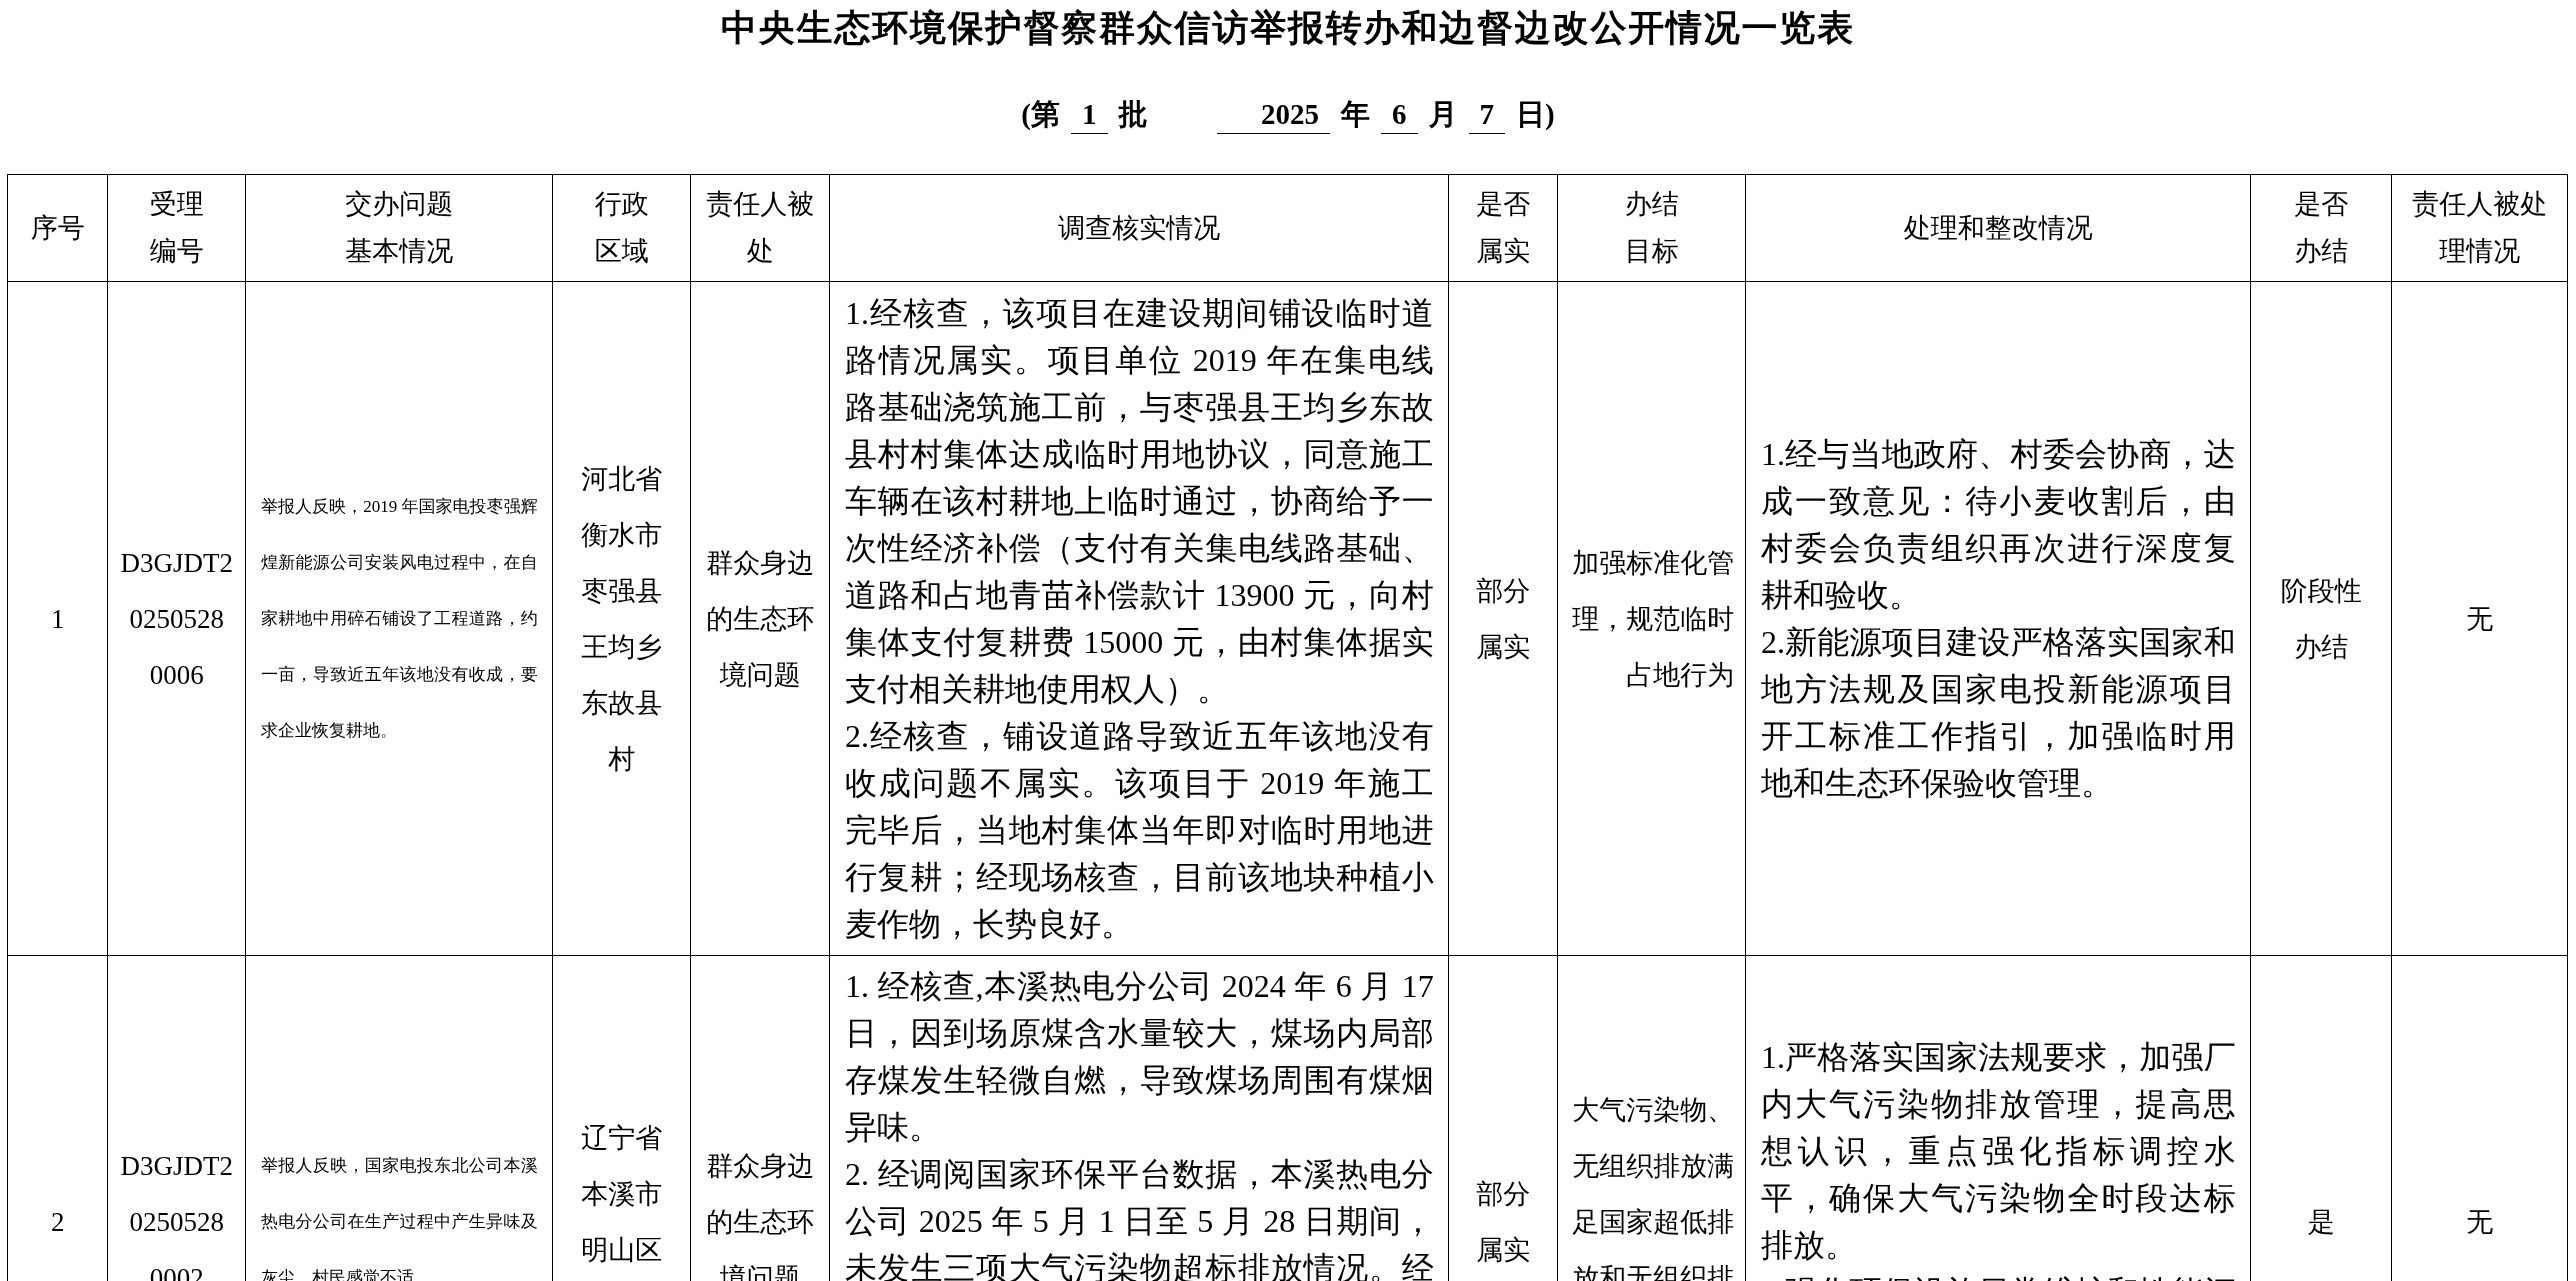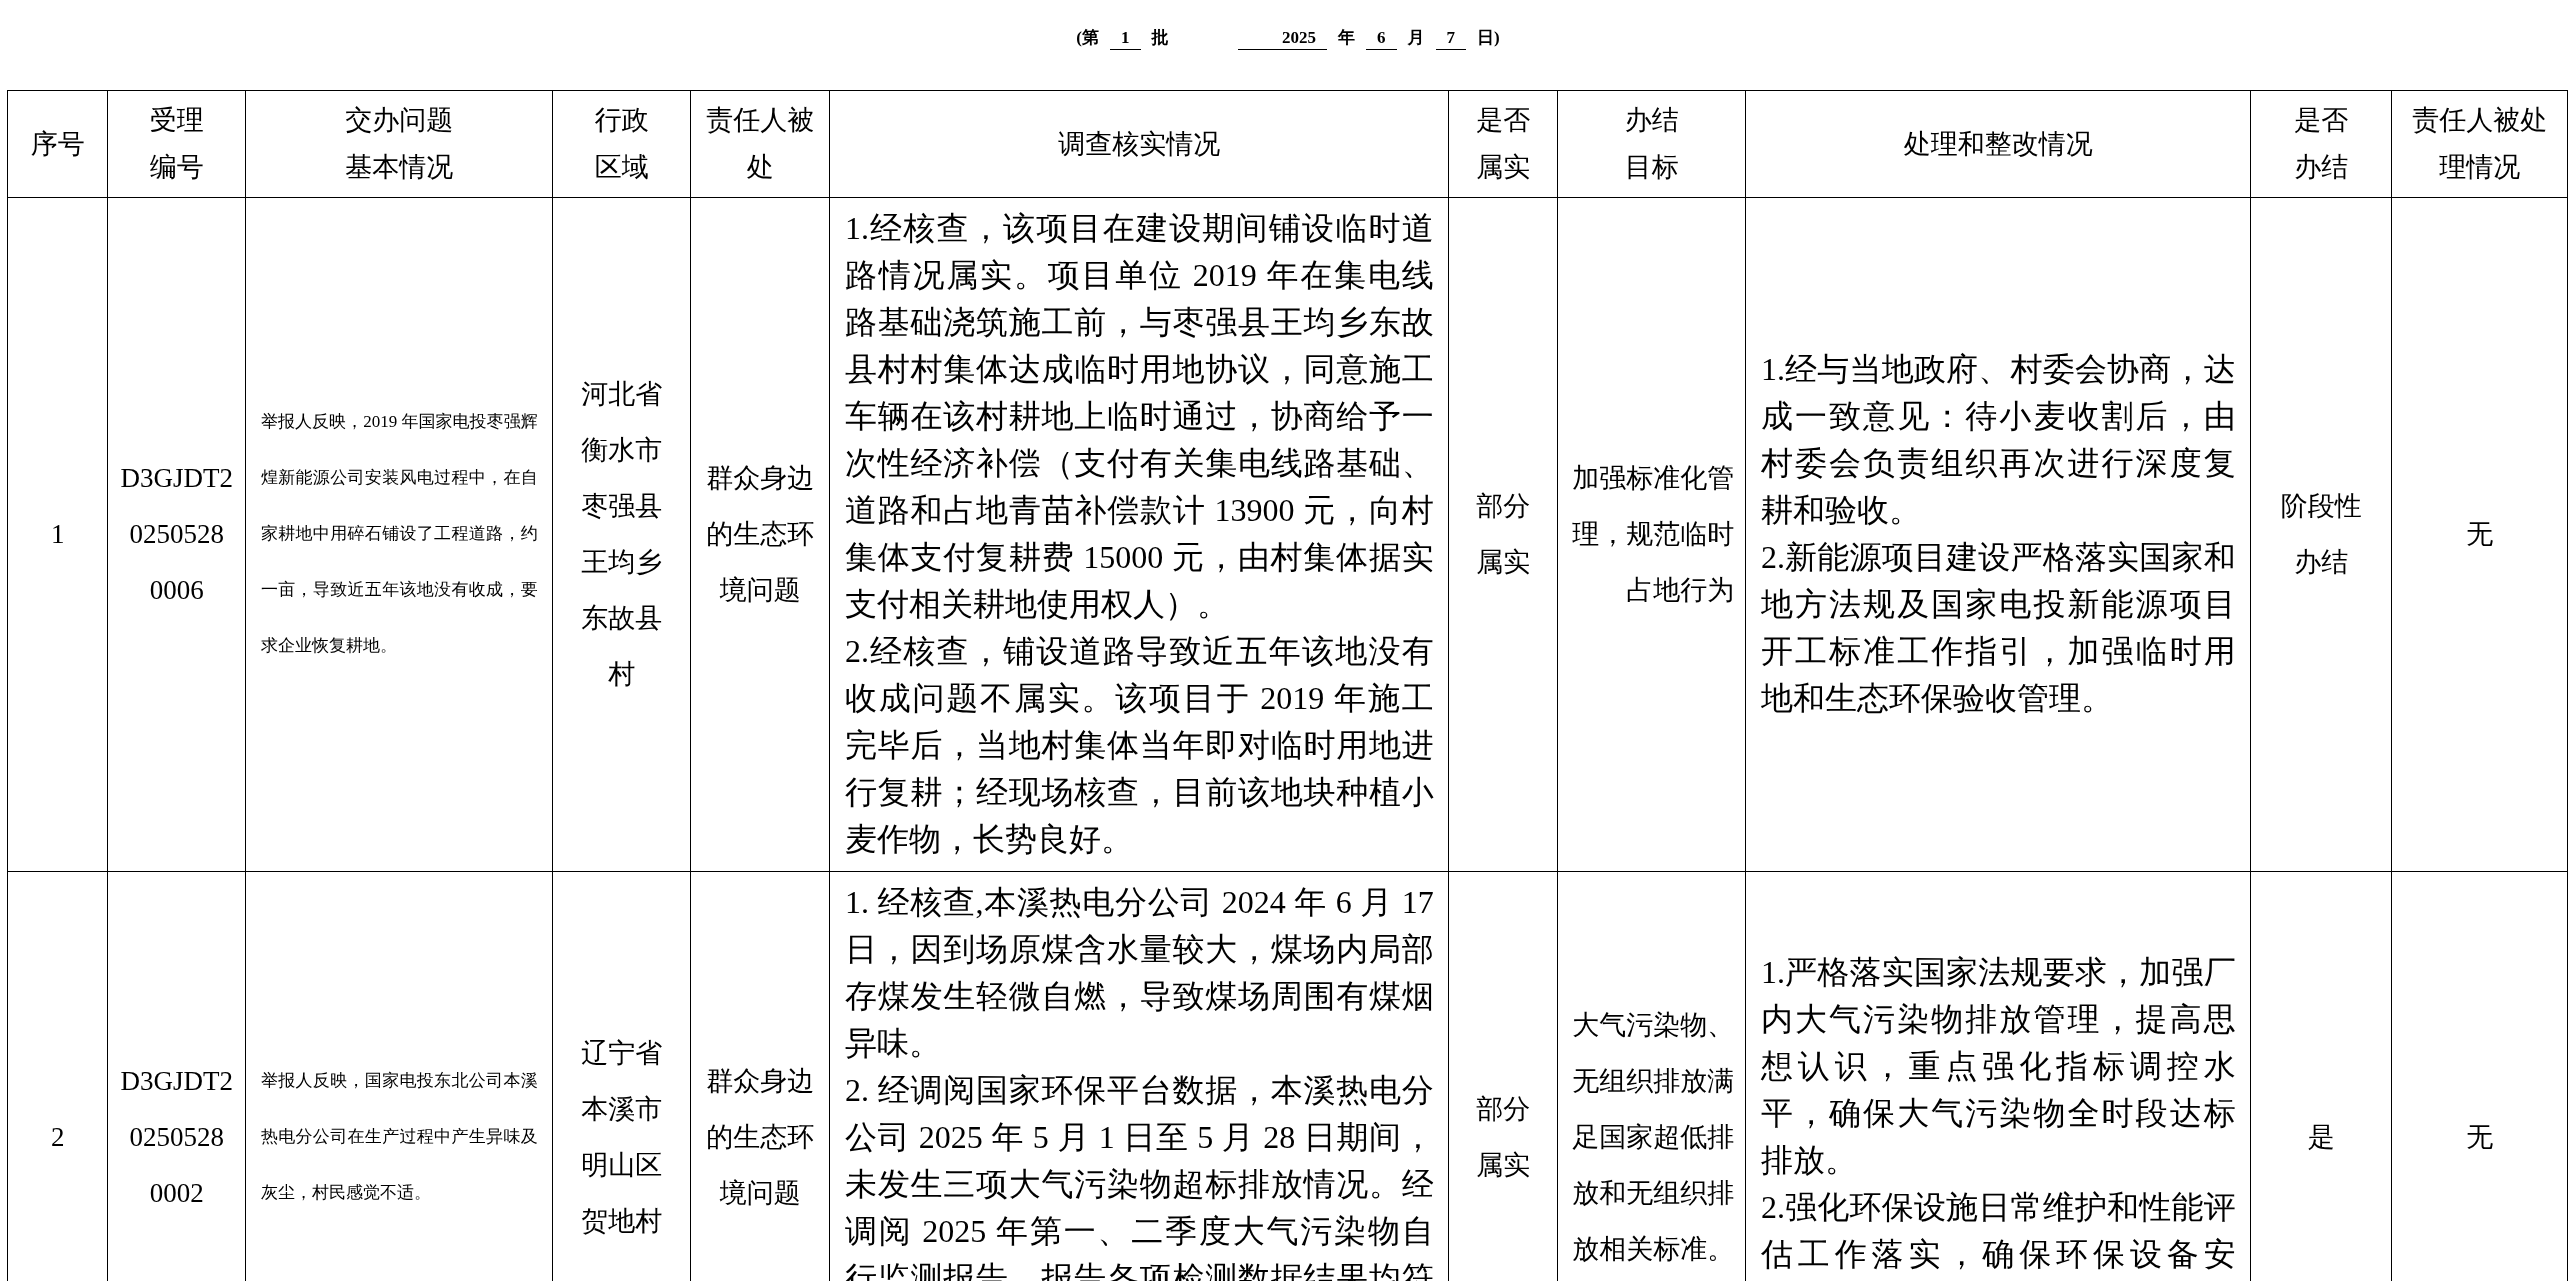--- a/index.html
+++ b/index.html
@@ -11,23 +11,23 @@
   .title {
     margin:5.5px 0 0 0;
     text-align:center;
     font-family:"Liberation Sans","DejaVu Sans",sans-serif;
     font-weight:bold;
     font-size:36px;
     line-height:1.2;
     letter-spacing:1.8px;
   }
   .subtitle {
-    margin-top:27px;
-    text-align:center;
-    font-size:17px;
+    margin-top:47px;
+    text-align:center;
+    font-size:29px;
     line-height:1.3;
     font-weight:bold;
   }
   .subtitle span { display:inline-block; }
   .subtitle .plain { margin:0 5.5px; }
   .subtitle .u {
     border-bottom:1.8px solid #000;
     padding:0 11px;
     margin:0 5.5px;
   }
@@ -87,20 +87,21 @@
     text-align:right;
     white-space:pre-line;
     padding:0 11px;
   }
 </style>
 </head>
 <body>
 
 <div>
 
+  <h1 class="title">中央生态环境保护督察群众信访举报转办和边督边改公开情况一览表</h1>
 
   <div class="subtitle">
     <span class="plain">(第</span><span class="u">1</span><span class="plain">批</span><span class="u-year">2025</span><span class="plain">年</span><span class="u">6</span><span class="plain">月</span><span class="u">7</span><span class="plain">日)</span>
   </div>
 
   <table class="disclosure">
     <colgroup>
       <col style="width:100px">
       <col style="width:138px">
       <col style="width:307px">

